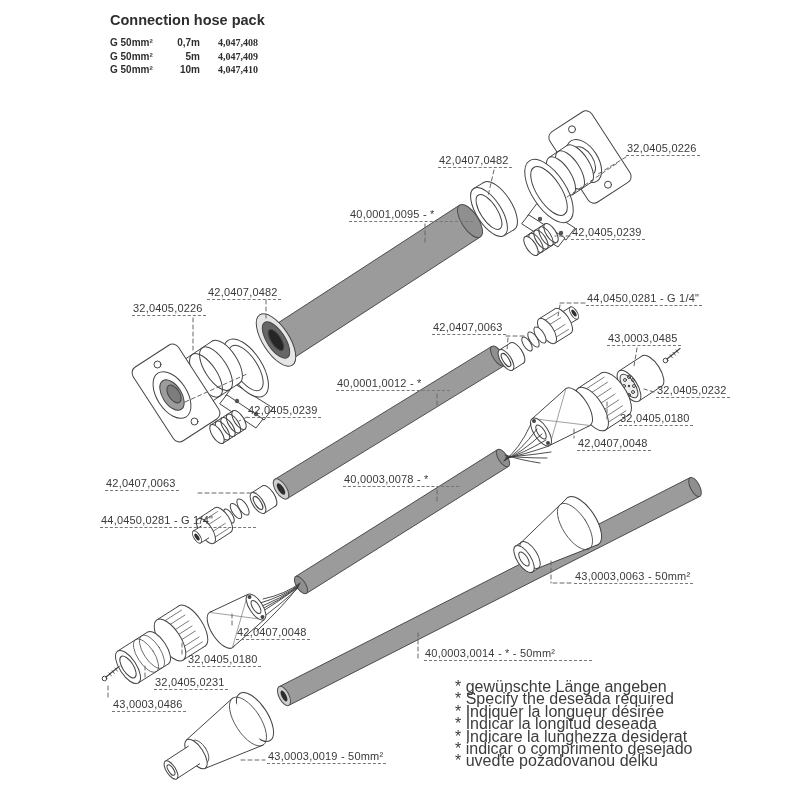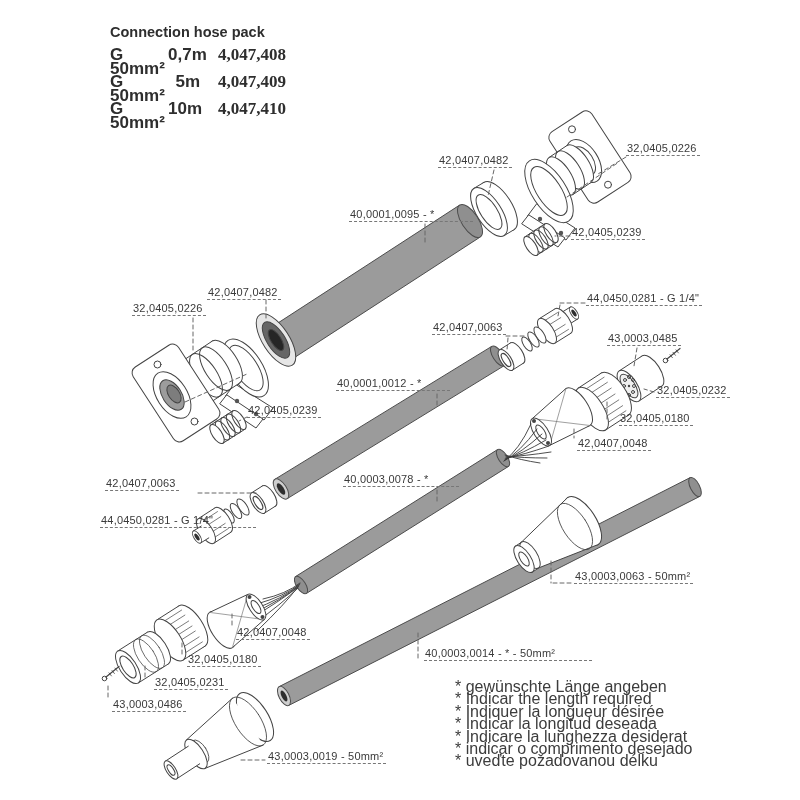--- a/index.html
+++ b/index.html
@@ -1,21 +1,21 @@
 <!DOCTYPE html>
 <html><head>
 <meta charset="utf-8">
 <style>
   html,body{margin:0;padding:0;background:#fff;}
   .stage{position:relative;width:800px;height:800px;background:#fff;overflow:hidden;
          font-family:"Liberation Sans",sans-serif;color:#3a3a3a;}
   svg{position:absolute;left:0;top:0;}
-  .hd{position:absolute;left:110px;top:12px;margin-top:12px;}
+  .hd{position:absolute;left:110px;top:12px;}
   .hd-title{font-size:14.5px;font-weight:bold;color:#2e2e2e;margin:0 0 8px 0;}
-  .hd-row{display:flex;font-size:17px;font-weight:bold;line-height:13.5px;color:#2e2e2e;}
+  .hd-row{display:flex;font-size:10px;font-weight:bold;line-height:13.5px;color:#2e2e2e;}
   .col-size{width:58px;}
   .col-len{width:32px;text-align:right;}
   .col-part{margin-left:18px;font-family:Liberation Serif, serif;}
   .co{position:absolute;font-size:11px;color:#3a3a3a;white-space:nowrap;
       border-bottom:1px dashed #777;padding:0 3px 1px 1px;letter-spacing:.2px;}
   .fn{position:absolute;left:455px;top:681px;font-size:16px;line-height:12.4px;color:#3c3c3c;}
 </style>
 </head>
 <body>
 
@@ -386,21 +386,21 @@
 <div class="co" style="left:236px;top:626px">42,0407,0048</div>
 <div class="co" style="left:187px;top:653px">32,0405,0180</div>
 <div class="co" style="left:154px;top:676px">32,0405,0231</div>
 <div class="co" style="left:112px;top:698px">43,0003,0486</div>
 <div class="co" style="left:424px;top:647px;min-width:164px">40,0003,0014 - * - 50mm²</div>
 <div class="co" style="left:574px;top:570px">43,0003,0063 - 50mm²</div>
 <div class="co" style="left:267px;top:750px">43,0003,0019 - 50mm²</div>
 
 <div class="fn">
   <div>* gewünschte Länge angeben</div>
-  <div>* Indicar the length required</div>
+  <div>* Specify the deseada required</div>
   <div>* Indiquer la longueur désirée</div>
   <div>* Indicar la longitud deseada</div>
   <div>* Indicare la lunghezza desiderat</div>
   <div>* indicar o comprimento desejado</div>
   <div>* uveďte požadovanou délku</div>
 </div>
 
 </div>
 
 </body></html>

